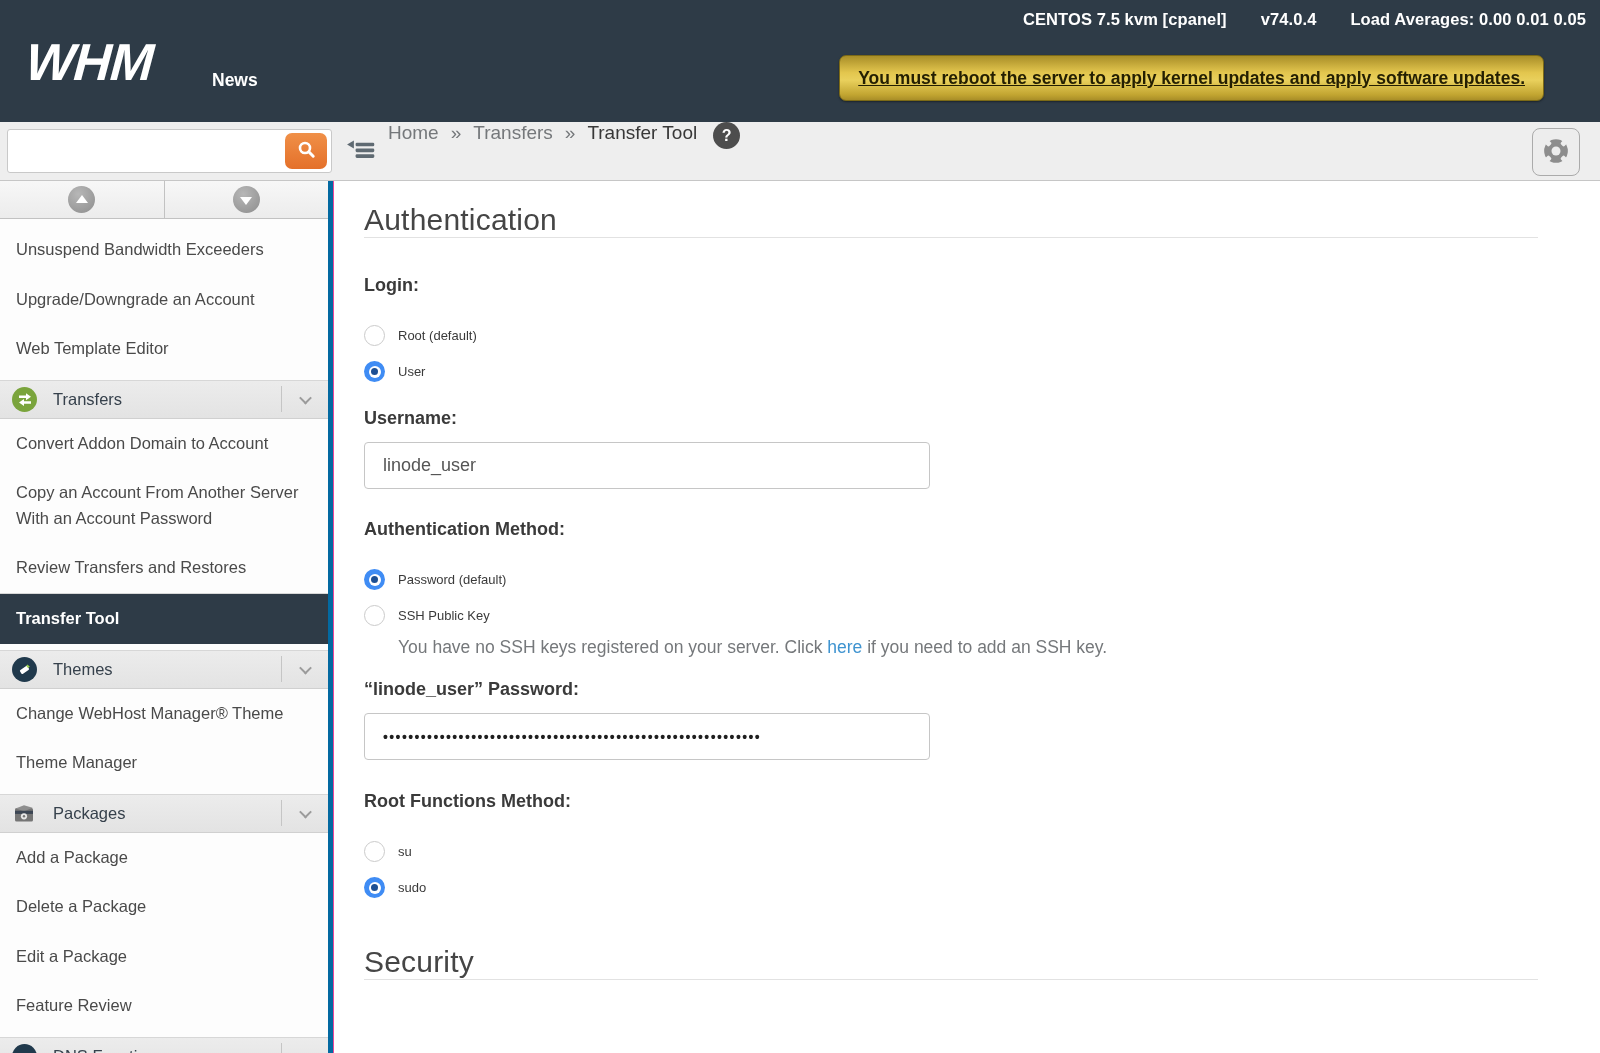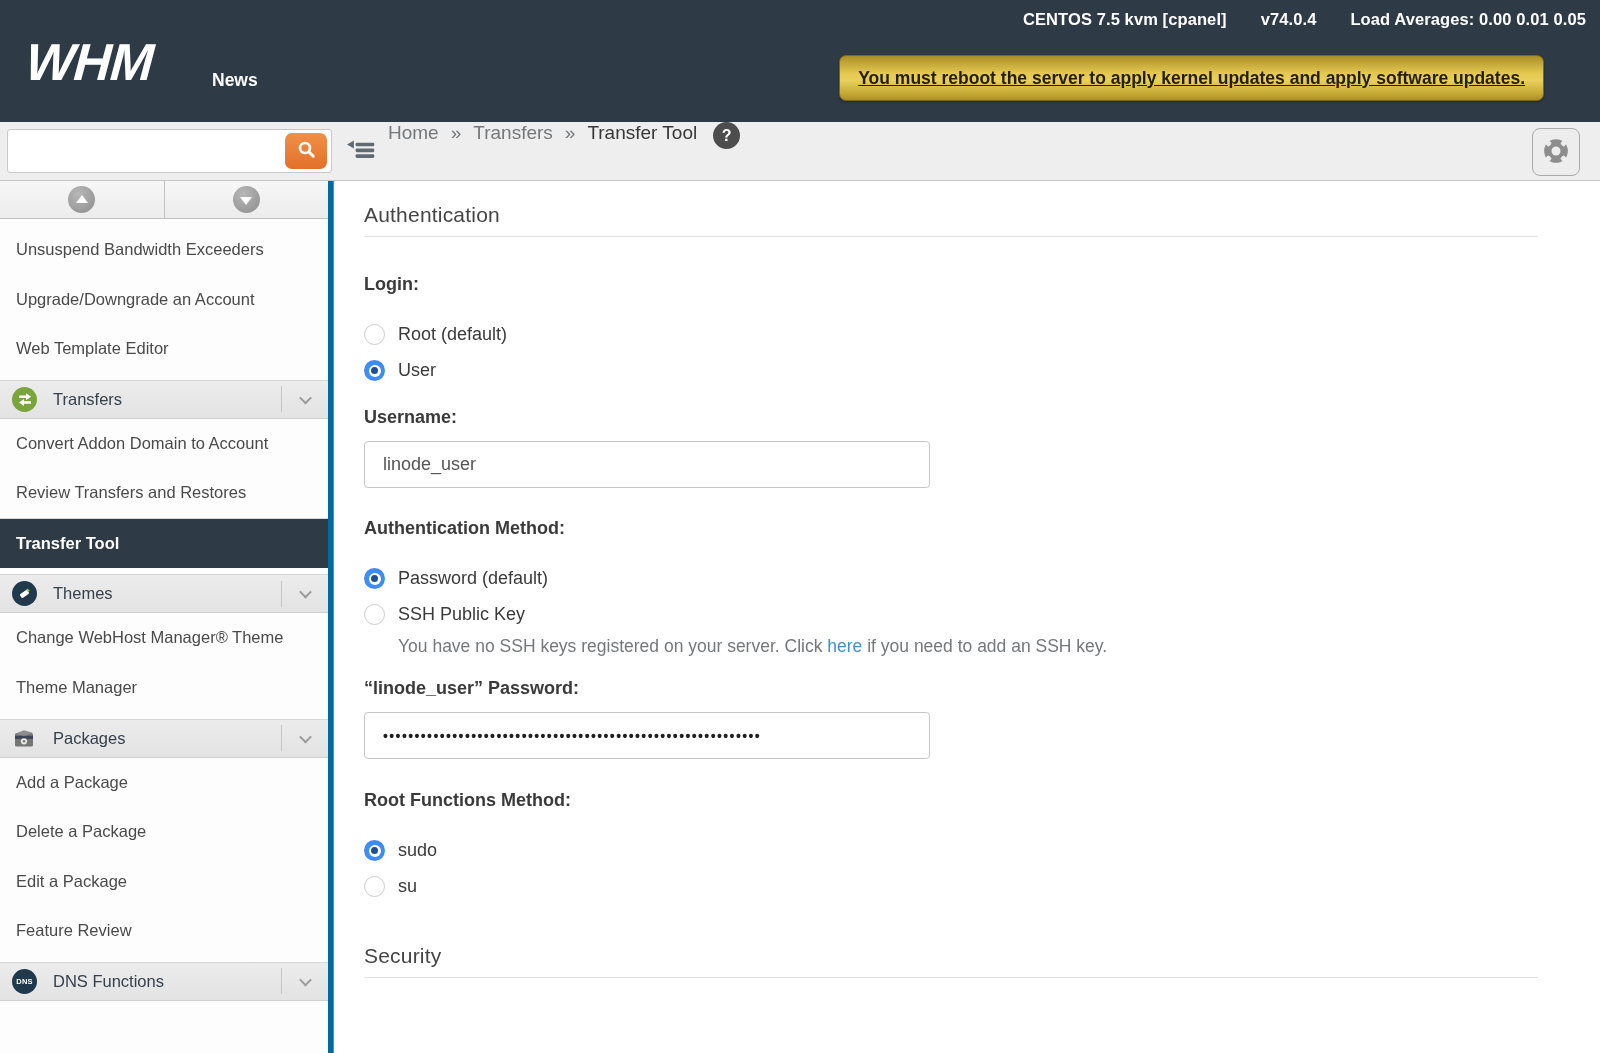--- a/index.html
+++ b/index.html
@@ -91,39 +91,39 @@
   .ssec-label{font-size:16.5px;color:#36414c;}
   .ssec-right{margin-left:auto;display:flex;align-items:center;height:100%;}
   .ssec-divider{width:1px;height:26px;background:#c5c5c5;}
   .ssec-chev{width:46px;display:flex;align-items:center;justify-content:center;cursor:pointer;}
   .caret{width:9px;height:9px;border-right:2px solid #9b9b9b;border-bottom:2px solid #9b9b9b;
     transform:rotate(45deg) translate(-1px,-1px);}
 
   
   .main{position:absolute;left:334px;top:181px;width:1266px;height:872px;background:#fff;
     padding:22px 62px 0 30px;overflow:hidden;}
-  h1.sec-title{font-size:21px;font-weight:400;color:#454545;margin:0;padding-bottom:9px;
+  h1.sec-title{font-size:30px;font-weight:400;color:#454545;margin:0;
     border-bottom:1px solid #e2e2e2;letter-spacing:.2px;}
   .form-label{font-size:18px;font-weight:700;color:#3a3a3a;}
   .lbl-login{margin-top:37px;}
   .lbl-username{margin-top:26px;}
   .lbl-authmethod{margin-top:30px;}
   .lbl-password{margin-top:21px;}
   .lbl-rootesc{margin-top:31px;}
   .radio-group{margin-top:29px;}
   .radio-row{display:flex;align-items:center;margin-top:15px;}
   .radio-group .radio-row:first-child{margin-top:0;}
   .radio{position:relative;width:21px;height:21px;border-radius:50%;flex:none;
     border:1.5px solid #cbcbcb;background:#fff;margin-right:13px;cursor:pointer;}
   .radio.checked{border:none;background:var(--radio-blue);}
   .radio.checked::before{content:"";position:absolute;left:50%;top:50%;width:12px;height:12px;
     margin:-6px 0 0 -6px;border-radius:50%;background:#fff;}
   .radio.checked::after{content:"";position:absolute;left:50%;top:50%;width:7px;height:7px;
     margin:-3.5px 0 0 -3.5px;border-radius:50%;background:#1c4f94;}
-  .radio-label{font-size:18px;color:#3a3a3a;}
+  .radio-label{font-size:13px;color:#3a3a3a;}
   .text-input{display:block;width:566px;height:47px;border:1px solid #c6c6c6;border-radius:4px;
     margin-top:13px;padding:0 18px;font-size:18px;color:#555;font-family:inherit;outline:none;}
   .pw-input{font-size:14px;font-weight:700;letter-spacing:1.4px;color:#1f1f1f;}
   .ssh-note{margin:11px 0 0 34px;font-size:17.5px;color:#75787b;}
   .ssh-note a{color:var(--link-blue);text-decoration:none;cursor:pointer;}
   .security-title{margin-top:47px !important;}
 </style>
 </head>
 <body>
 
@@ -220,20 +220,21 @@
           </span>
           <span class="ssec-label">Transfers</span>
           <span class="ssec-right">
             <span class="ssec-divider"></span>
             <span class="ssec-chev">
               <span class="caret"></span>
             </span>
           </span>
         </div>
         <div class="side-item">Convert Addon Domain to Account</div>
+        <div class="side-item">Copy an Account From Another Server With an Account Password</div>
         <div class="side-item">Review Transfers and Restores</div>
         <div class="side-item selected">Transfer Tool</div>
         <div class="side-section">
           <span class="sicon">
             <span class="circle navy">
               <svg width="15" height="15" viewBox="0 0 15 15">
                 <rect x="3" y="5.6" width="9" height="4.6" rx="1.2" fill="#fff" transform="rotate(-35 7.5 8)"></rect>
                 <polygon points="10.2,2.6 12.8,4.6 11,6 9.4,4" fill="#9bd24a"></polygon>
               </svg>
             </span>
@@ -319,25 +320,25 @@
     <div class="ssh-note">
       <span>You have no SSH keys registered on your server. Click </span><a>here</a><span> if you need to add an SSH key.</span>
     </div>
 
     <div class="form-label lbl-password">“linode_user” Password:</div>
     <input class="text-input pw-input" type="text" readonly="" value="••••••••••••••••••••••••••••••••••••••••••••••••••••••••••••" style="">
 
     <div class="form-label lbl-rootesc">Root Functions Method:</div>
     <div class="radio-group">
         <div class="radio-row">
+          <span class="radio"></span>
+          <span class="radio-label">su</span>
+        </div>
+        <div class="radio-row">
           <span class="radio checked"></span>
           <span class="radio-label">sudo</span>
         </div>
-        <div class="radio-row">
-          <span class="radio"></span>
-          <span class="radio-label">su</span>
-        </div>
       </div>
 
     <h1 class="sec-title security-title">Security</h1>
   </div>
 
 </div>
 
 </body></html>

